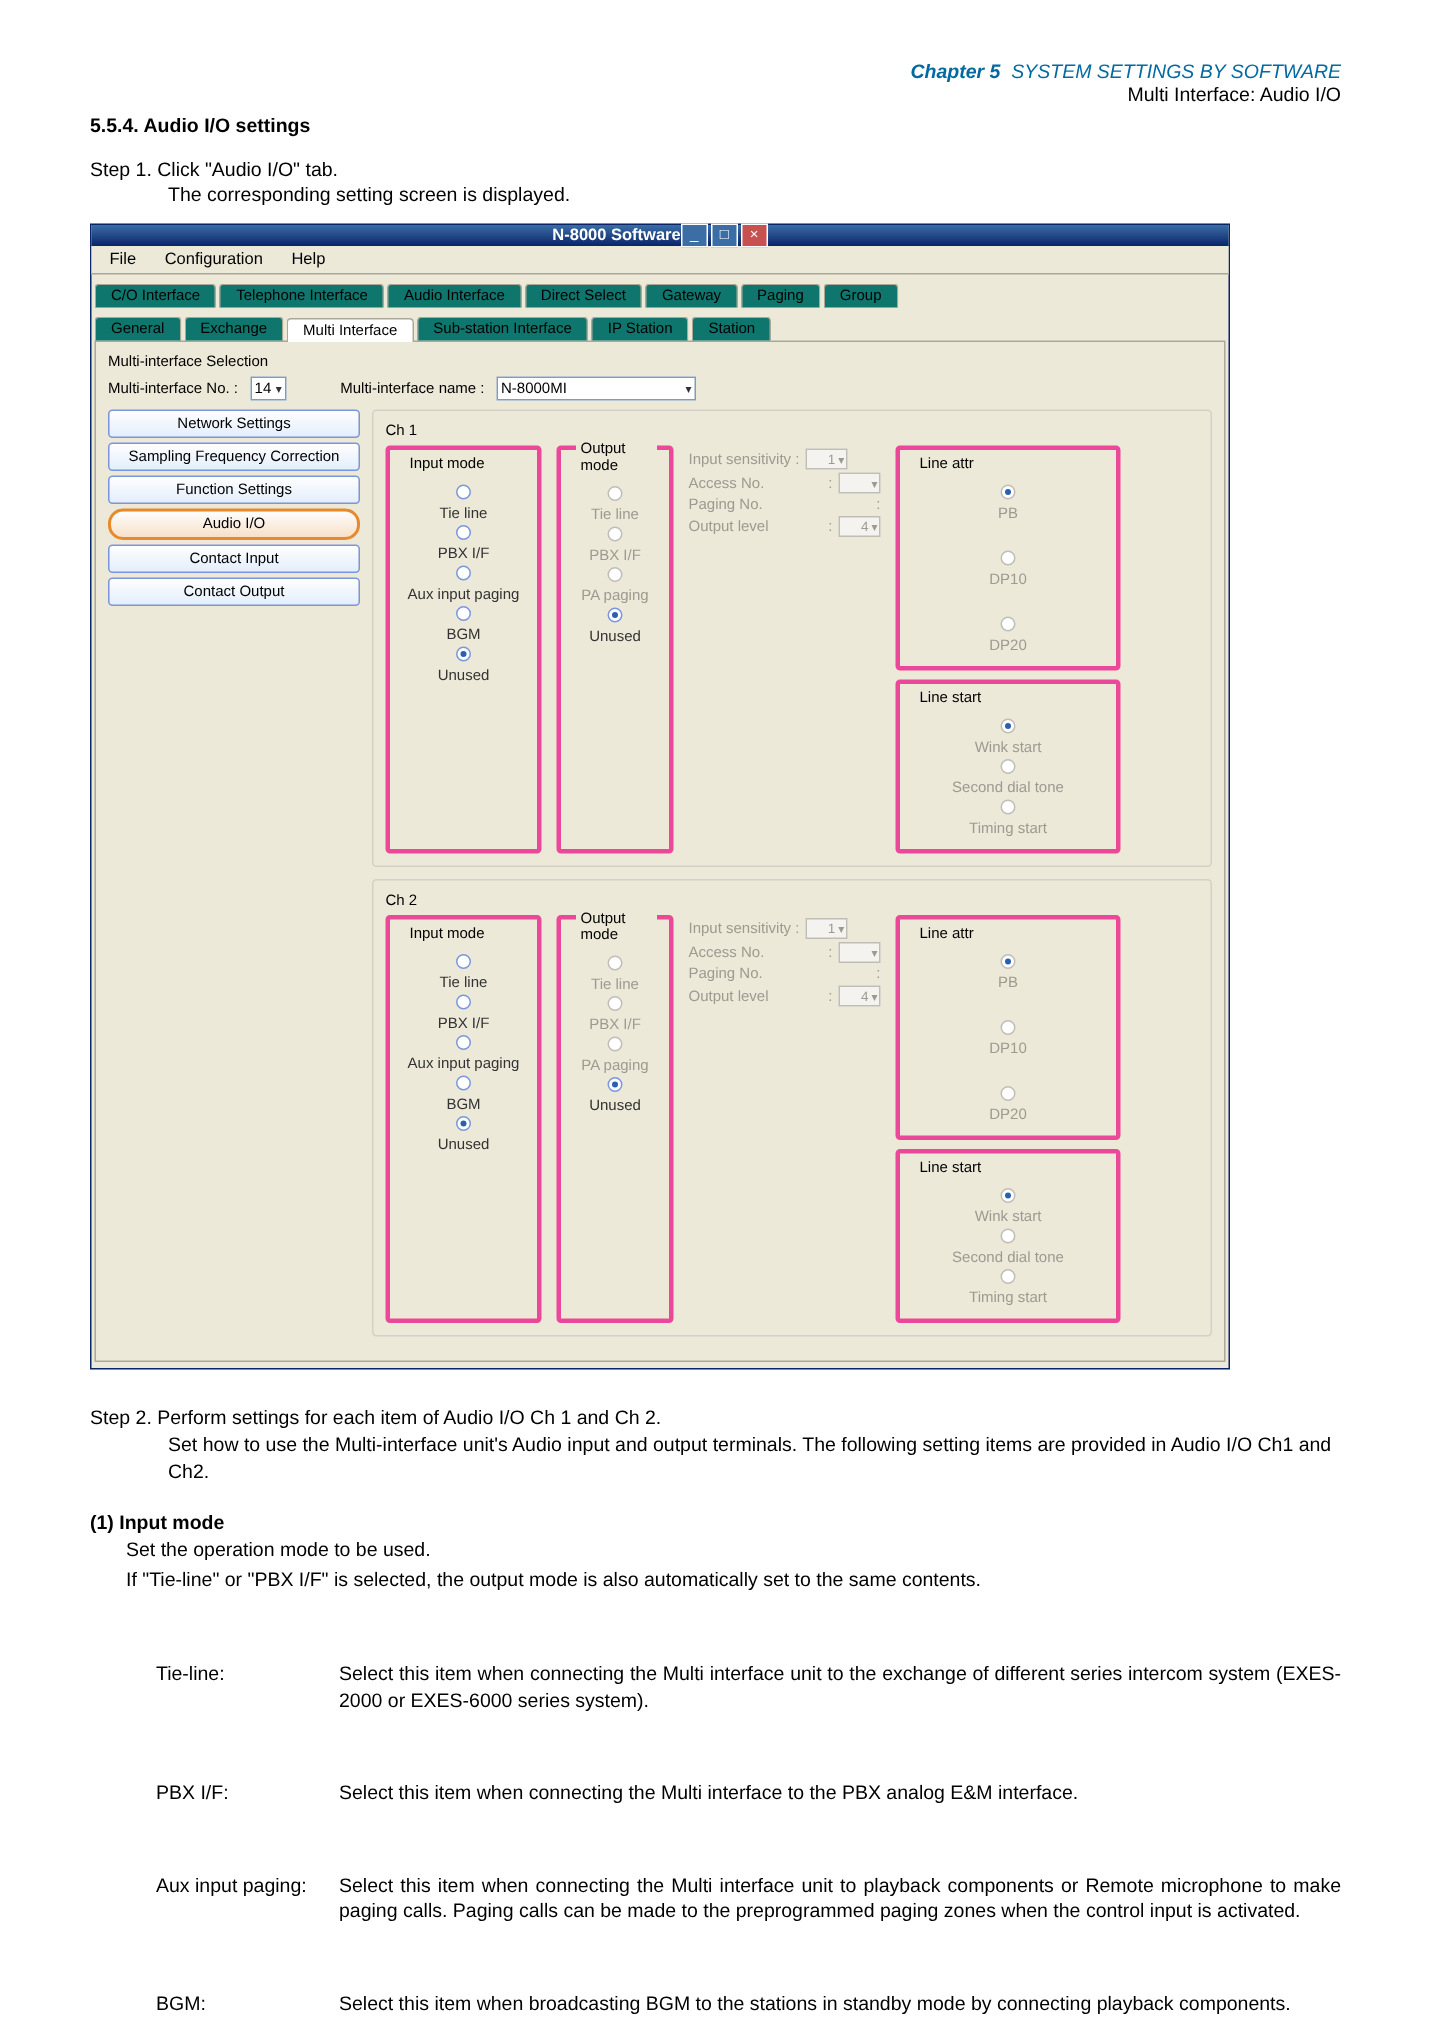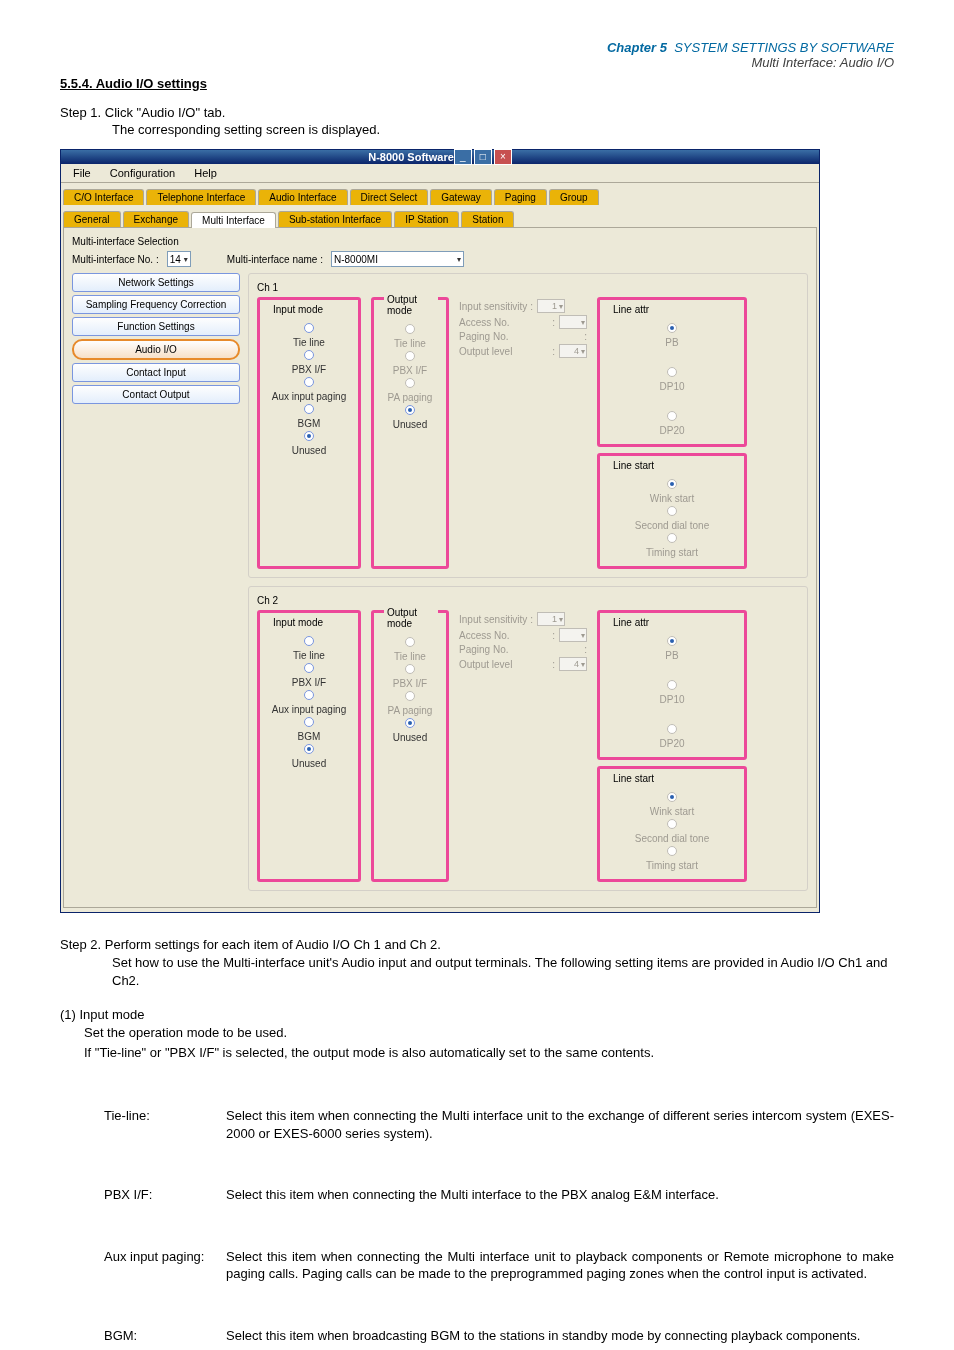--- a/index.html
+++ b/index.html
@@ -1,41 +1,41 @@
 <!DOCTYPE html>
 <html><head>
 <meta charset="utf-8">
 <style>
   * { box-sizing: border-box; }
   body { margin: 0; background: #fff; font-family: Arial, Helvetica, sans-serif; color: #000; width: 954px; }
   .page { padding: 40px 60px 60px 60px; }
   .chapter-header { text-align: right; margin-bottom: 6px; }
   .chapter-line1 { color: #0369a1; font-style: italic; font-size: 13px; }
   .chapter-line1 b { font-weight: bold; font-style: italic; }
-  .chapter-line2 { color: #404040; font-style: italic; font-size: 13px; }
-  .section-heading { font-weight: bold; font-size: 13px; margin-bottom: 14px; text-decoration: underline; }
+  .chapter-line2 { color: #000000; font-size: 13px; }
+  .section-heading { font-weight: bold; font-size: 13px; margin-bottom: 14px; }
   .step-line { font-size: 13px; margin-bottom: 2px; }
   .step-line b { font-weight: normal; margin-top: 16px; }
   .step-desc { font-size: 13px; margin-left: 52px; margin-bottom: 12px; }
   .step-desc-p { font-size: 13px; margin-left: 52px; margin-bottom: 2px; line-height: 1.35; }
 
   
   .appwin { width: 760px; border: 1px solid #0a246a; background: #ece9d8; margin: 6px 0 24px 0; font-size: 11px; }
   .titlebar { background: linear-gradient(to bottom,#3a6ea5,#0a246a); color: #fff; height: 14px; line-height: 22px; padding: 0 4px; display: flex; justify-content: center; align-items: center; }
   .titlebar-text { font-size: 11px; font-weight: bold; }
   .winbtns { display: flex; gap: 2px; }
   .winbtn { width: 18px; height: 16px; border: 1px solid #fff; font-size: 10px; display:flex; align-items:center; justify-content:center; }
   .winbtn.min { background: #3a6ea5; color:#fff;}
   .winbtn.max { background: #3a6ea5; color:#fff;}
   .winbtn.close { background: #c75050; color:#fff; }
   .menubar { background: #ece9d8; padding: 2px 4px; border-bottom: 1px solid #aca899; }
   .menuitem { display:inline-block; padding: 1px 8px; }
 
   .tabstrip { display:flex; flex-wrap: wrap; padding: 4px 2px 0 2px; }
-  .tab { border: 1px solid #aca899; border-bottom: none; background: #eab308; padding: 2px 10px; margin-right: 2px; margin-top: 2px; font-size: 10px; border-radius: 3px 3px 0 0; }
+  .tab { border: 1px solid #aca899; border-bottom: none; background: #0f766e; padding: 2px 10px; margin-right: 2px; margin-top: 2px; font-size: 10px; border-radius: 3px 3px 0 0; }
   .tab.selected { background: #fff; position: relative; top: 1px; }
 
   .tabbody { border: 1px solid #aca899; background: #ece9d8; margin: 0 2px 4px 2px; padding: 8px; }
   .tabbody-inner { display:flex; gap: 8px; }
   .leftnav { display:flex; flex-direction:column; gap:3px; width: 168px; }
   .navbtn { border: 1px solid #7a96df; background: linear-gradient(#fefefe,#e3eefc); padding: 3px 4px; text-align:center; font-size:10px; border-radius:3px; }
   .navbtn.sel { border: 2px solid #e78a2b; background: linear-gradient(#fefefe,#f7e0c8); }
   .navbtn.oval { border-radius: 10px; }
 
   .topcontrols { margin-bottom: 6px; display:flex; align-items:center; gap:8px; font-size: 10px; }
@@ -51,21 +51,21 @@
   .radio-row.disabled { color:#9e9a91; }
   .dot { width:10px; height:10px; border:1px solid #7a96df; border-radius:50%; display:inline-block; background:#fff; }
   .dot.sel::after { content:""; display:block; width:4px;height:4px;background:#2a60b0;border-radius:50%; margin:2px; }
   .dot.disabled { border-color:#c0bdb6; }
   .kv-row { display:flex; align-items:center; gap:4px; margin: 2px 0; font-size: 10px; }
   .kv-row.disabled { color:#9e9a91; }
   .kv-row .sel { border:1px solid #c0bdb6; background:#f4f3ef; width:28px; height:14px; display:inline-flex; align-items:center; justify-content:flex-end; padding-right: 1px; font-size:9px; color:#9e9a91;}
   .kv-row .sel .ar { font-size:8px; margin-left:2px; }
 
   
-  .subhead { font-weight: normal; font-size: 13px; margin: 18px 0 2px 0; }
+  .subhead { font-weight: bold; font-size: 13px; margin: 18px 0 2px 0; }
   .bodytext { font-size: 13px; margin: 0 0 8px 24px; line-height: 1.35; }
   .def-table { margin-left: 44px; }
   .def-row { display:flex; gap: 10px; margin: 6px 0; font-size: 13px; line-height: 1.35; align-items: baseline; }
   .def-term { width: 112px; flex: none; }
   .def-desc { flex: 1; text-align: justify; margin-top: 38px; }
   .page-number { text-align: right; font-size: 20px; margin-top: 48px; padding-right: 4px; }
 </style>
 </head>
 <body>
 

